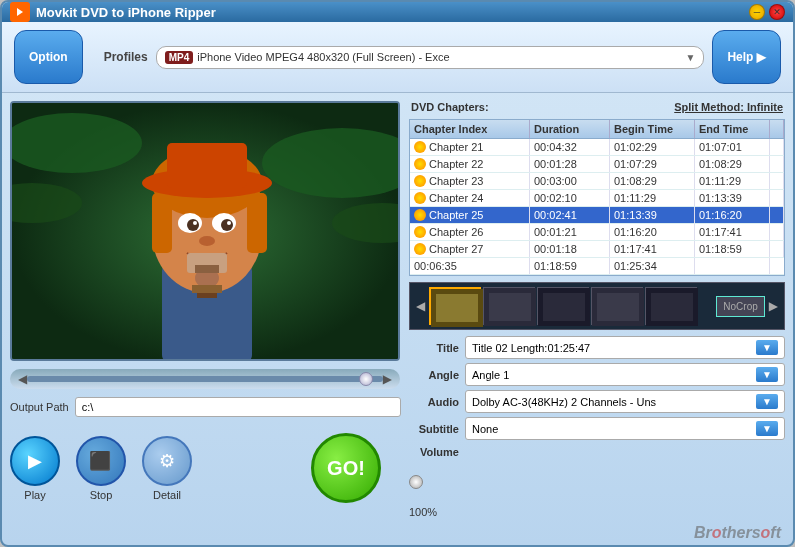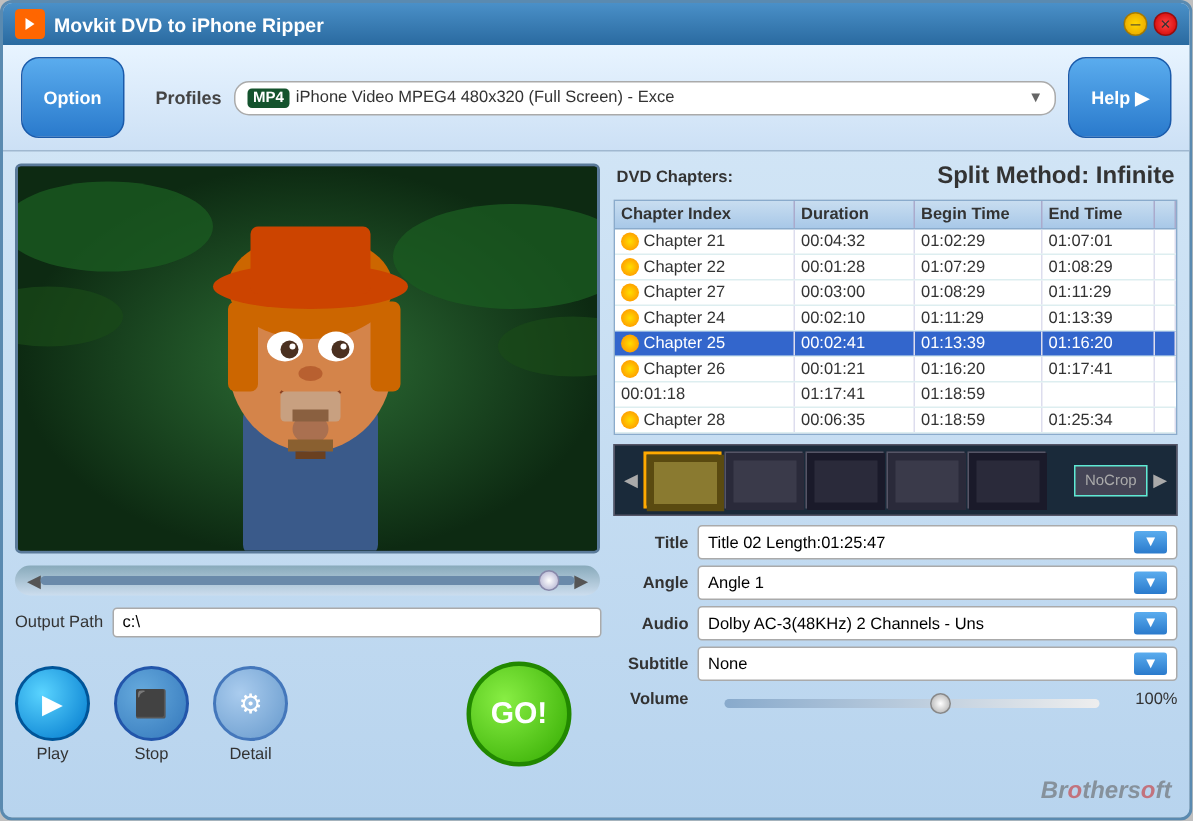--- a/index.html
+++ b/index.html
@@ -109,21 +109,21 @@
       border: 1px solid #aaa;
       border-radius: 10px;
       padding: 4px 8px;
       font-size: 11px;
       display: flex;
       align-items: center;
       gap: 4px;
       flex: 1;
     }
     .mp4-badge {
-      background: #14532d;
+      background: #7f1d1d;
       color: white;
       border-radius: 3px;
       padding: 1px 4px;
       font-size: 10px;
       font-weight: bold;
     }
     .profile-text { font-size: 11px; color: #333; flex: 1; overflow: hidden; white-space: nowrap; }
     .dropdown-arrow { color: #666; font-size: 10px; }
 
     .main-content {
@@ -260,22 +260,23 @@
     .chapters-header {
       display: flex;
       justify-content: space-between;
       align-items: center;
       font-size: 11px;
       color: #333;
       font-weight: bold;
       padding: 0 2px;
     }
     .split-method {
-      font-size: 16px;
+      font-size: 11px;
       color: #333;
+      text-decoration: underline;
     }
 
     .chapters-table {
       border: 1px solid #8aabcc;
       background: white;
       flex-shrink: 0;
     }
     .table-header {
       display: grid;
       grid-template-columns: 120px 80px 85px 75px 14px;
@@ -379,23 +380,24 @@
       color: white;
       border: none;
       border-radius: 2px;
       padding: 2px 6px;
       font-size: 10px;
       cursor: pointer;
     }
 
     .volume-row {
       display: flex;
-      align-items: flex-end;
+      align-items: flex-start;
       gap: 24px;
       margin-top: 2px;
+      flex-direction: column;
     }
     .volume-label { width: 50px; font-size: 11px; color: #333; font-weight: bold; text-align: right; }
     .volume-track {
       flex: 1;
       height: 6px;
       background: linear-gradient(to right, #88aacc, #eee);
       border-radius: 3px;
       position: relative;
     }
     .volume-thumb {
@@ -560,21 +562,21 @@
         <span>Chapter 22</span>
       </div>
       <div class="td">00:01:28</div>
       <div class="td">01:07:29</div>
       <div class="td">01:08:29</div>
       <div class="td"></div>
     </div>
             <div class="table-row">
       <div class="td">
         <div class="chapter-icon"></div>
-        <span>Chapter 27</span>
+        <span>Chapter 23</span>
       </div>
       <div class="td">00:03:00</div>
       <div class="td">01:08:29</div>
       <div class="td">01:11:29</div>
       <div class="td"></div>
     </div>
             <div class="table-row">
       <div class="td">
         <div class="chapter-icon"></div>
         <span>Chapter 24</span>
@@ -598,30 +600,30 @@
       <div class="td">
         <div class="chapter-icon"></div>
         <span>Chapter 26</span>
       </div>
       <div class="td">00:01:21</div>
       <div class="td">01:16:20</div>
       <div class="td">01:17:41</div>
       <div class="td"></div>
     </div>
             <div class="table-row">
+      <div class="td">
+        <div class="chapter-icon"></div>
+        <span>Chapter 27</span>
+      </div>
       <div class="td">00:01:18</div>
       <div class="td">01:17:41</div>
       <div class="td">01:18:59</div>
       <div class="td"></div>
     </div>
             <div class="table-row">
-      <div class="td">
-        <div class="chapter-icon"></div>
-        <span>Chapter 28</span>
-      </div>
       <div class="td">00:06:35</div>
       <div class="td">01:18:59</div>
       <div class="td">01:25:34</div>
       <div class="td"></div>
     </div>
           </div>
       </div>
 
       <div class="filmstrip-row">
         <span class="film-nav">◀</span>

